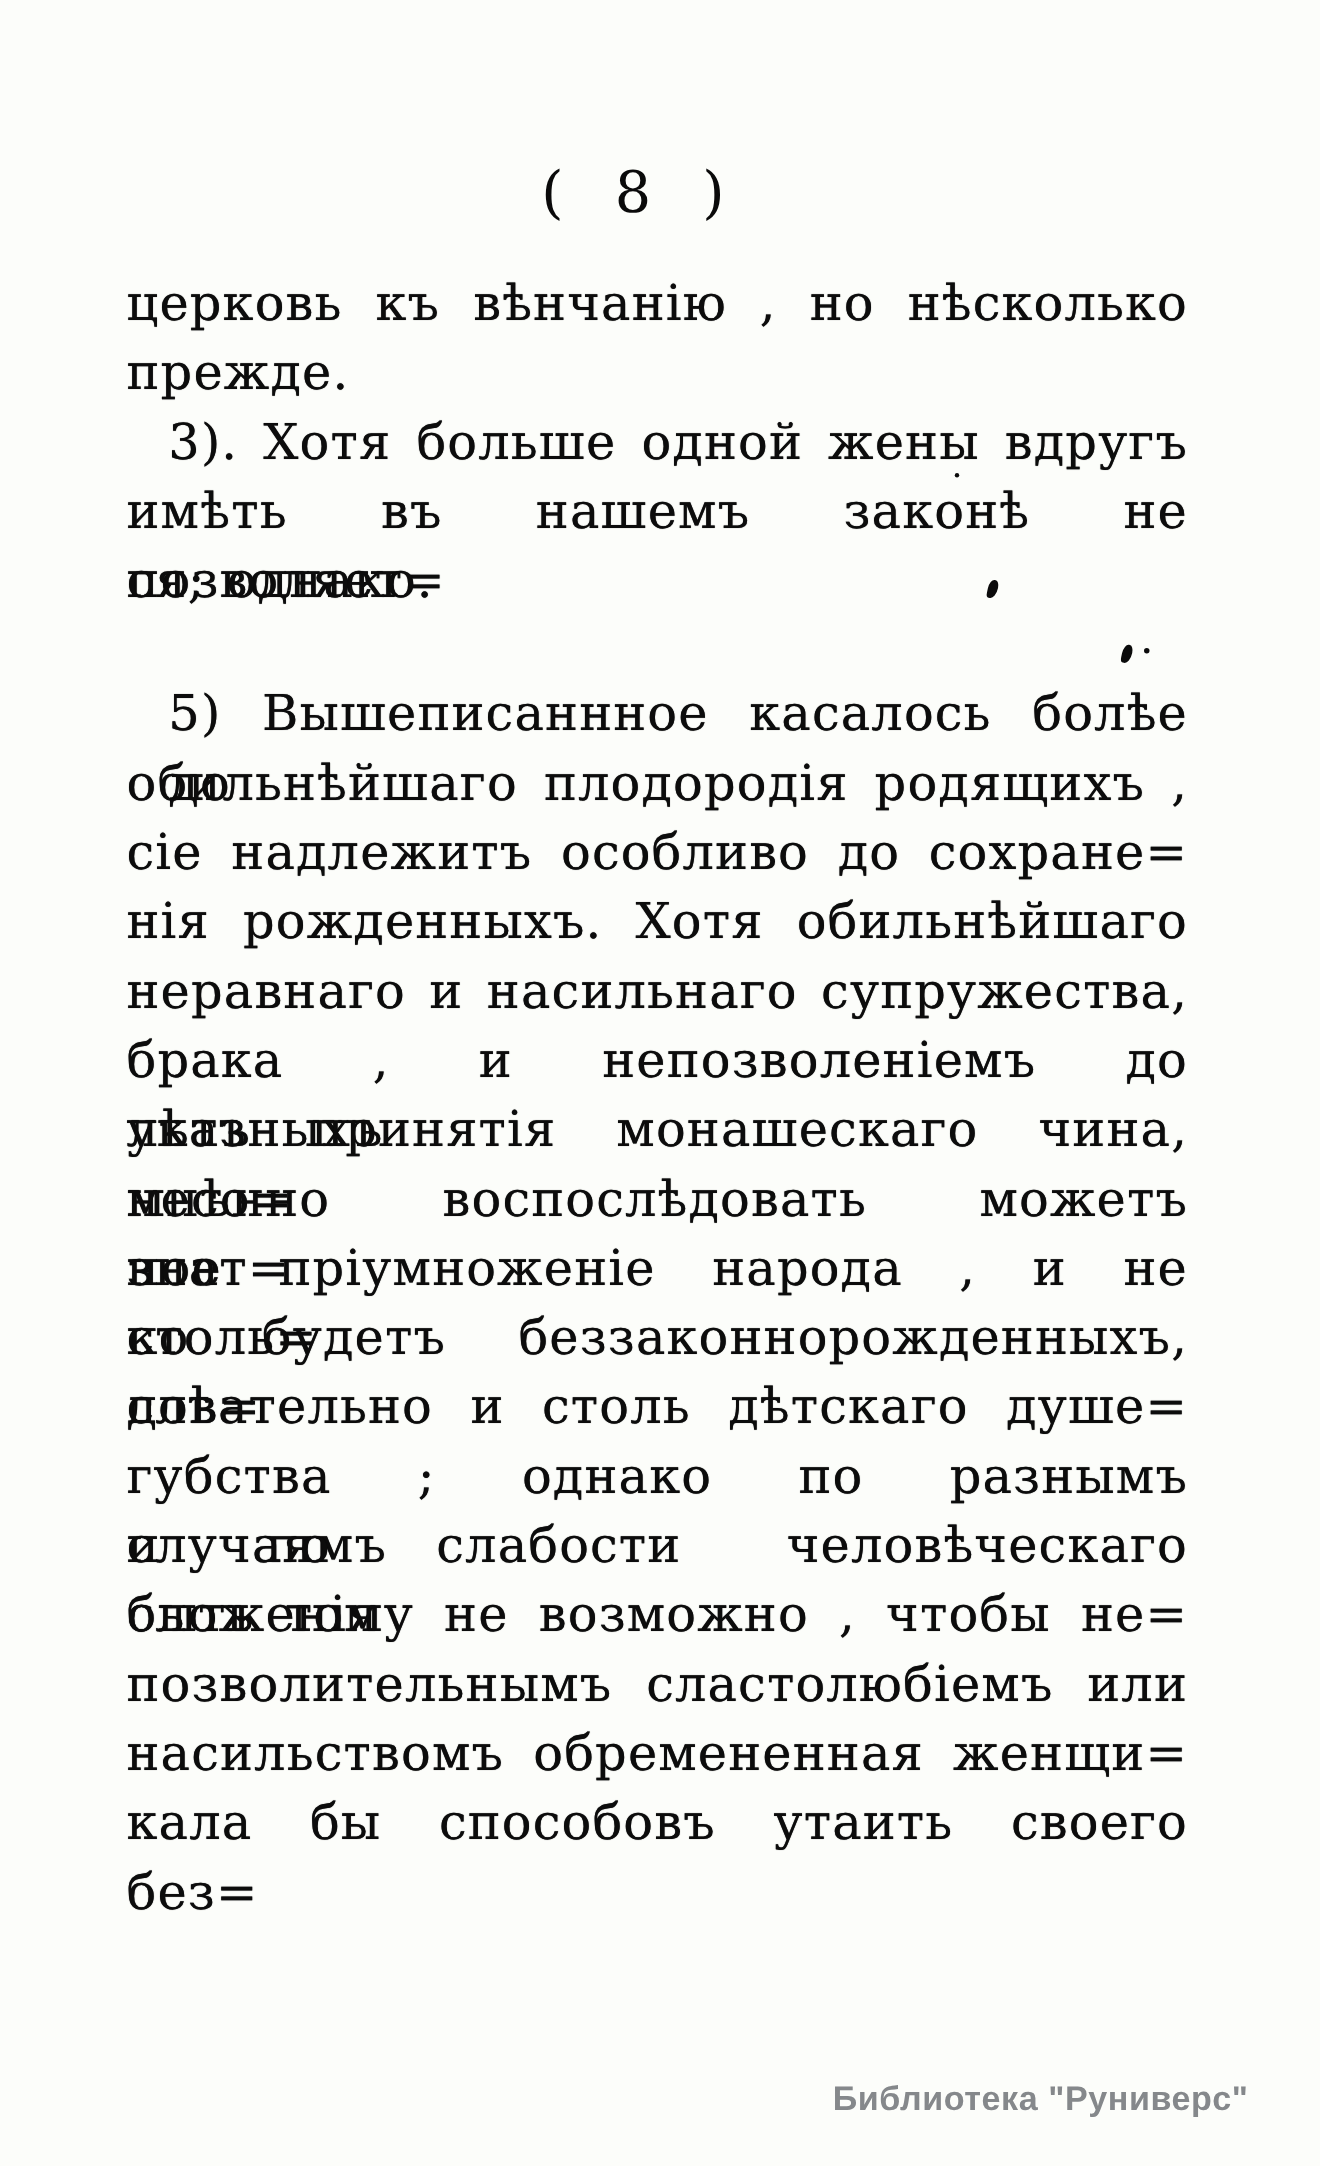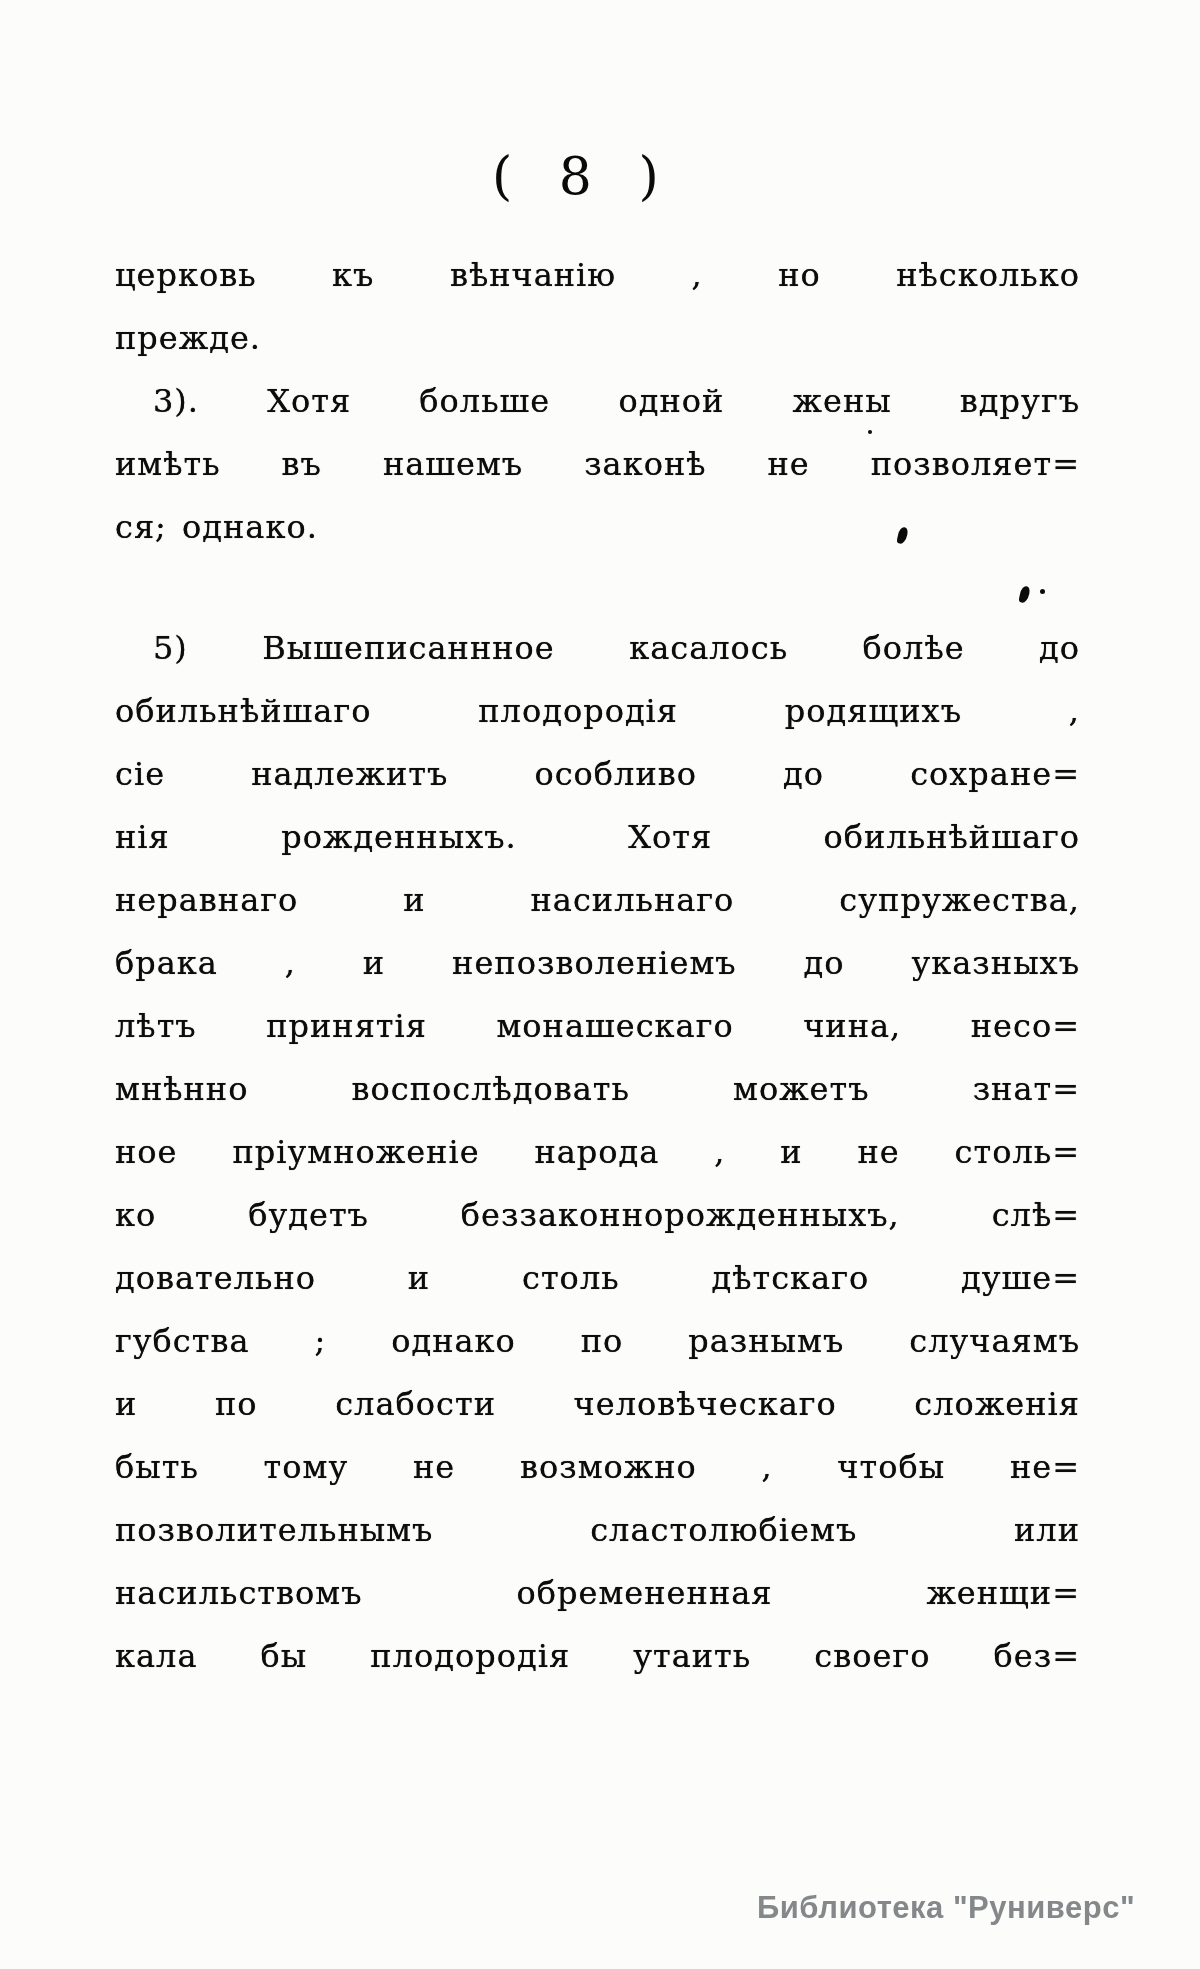--- a/index.html
+++ b/index.html
@@ -28,21 +28,21 @@
     word-spacing: 26px;
     letter-spacing: 2px;
     color: #0a0a0a;
     white-space: nowrap;
   }
   .text-block {
     position: absolute;
     left: 115px;
     top: 244px;
     width: 965px;
-    font-size: 32px;
+    font-size: 45px;
     letter-spacing: 1px;
     word-spacing: 4px;
     text-shadow: 0 0 0.7px rgba(10,10,10,0.85);
   }
   .line {
     height: 63px;
     line-height: 63px;
     white-space: nowrap;
     overflow: visible;
   }
@@ -115,21 +115,21 @@
       <div class="line justify">лѣтъ принятія монашескаго чина, несо=</div>
       <div class="line justify">мнѣнно воспослѣдовать можетъ знат=</div>
       <div class="line justify">ное пріумноженіе народа , и не столь=</div>
       <div class="line justify">ко будетъ беззаконнорожденныхъ, слѣ=</div>
       <div class="line justify">довательно и столь дѣтскаго душе=</div>
       <div class="line justify">губства ; однако по разнымъ случаямъ</div>
       <div class="line justify">и по слабости человѣческаго сложенія</div>
       <div class="line justify">быть тому не возможно , чтобы не=</div>
       <div class="line justify">позволительнымъ сластолюбіемъ или</div>
       <div class="line justify">насильствомъ обремененная женщи=</div>
-      <div class="line justify">кала бы плодородія утаить своего без=</div>
+      <div class="line justify">кала бы способовъ утаить своего без=</div>
     </div>
 
   <div class="ink-speck speck-dot-sm" style="left:868px; top:430px;"></div>
   <div class="ink-speck speck-comma" style="left:898px; top:527px;"></div>
   <div class="ink-speck speck-comma" style="left:1020px; top:586px;"></div>
   <div class="ink-speck speck-dot" style="left:1040px; top:589px;"></div>
 
   <div class="watermark">Библиотека "Руниверс"</div>
 
 </div>

